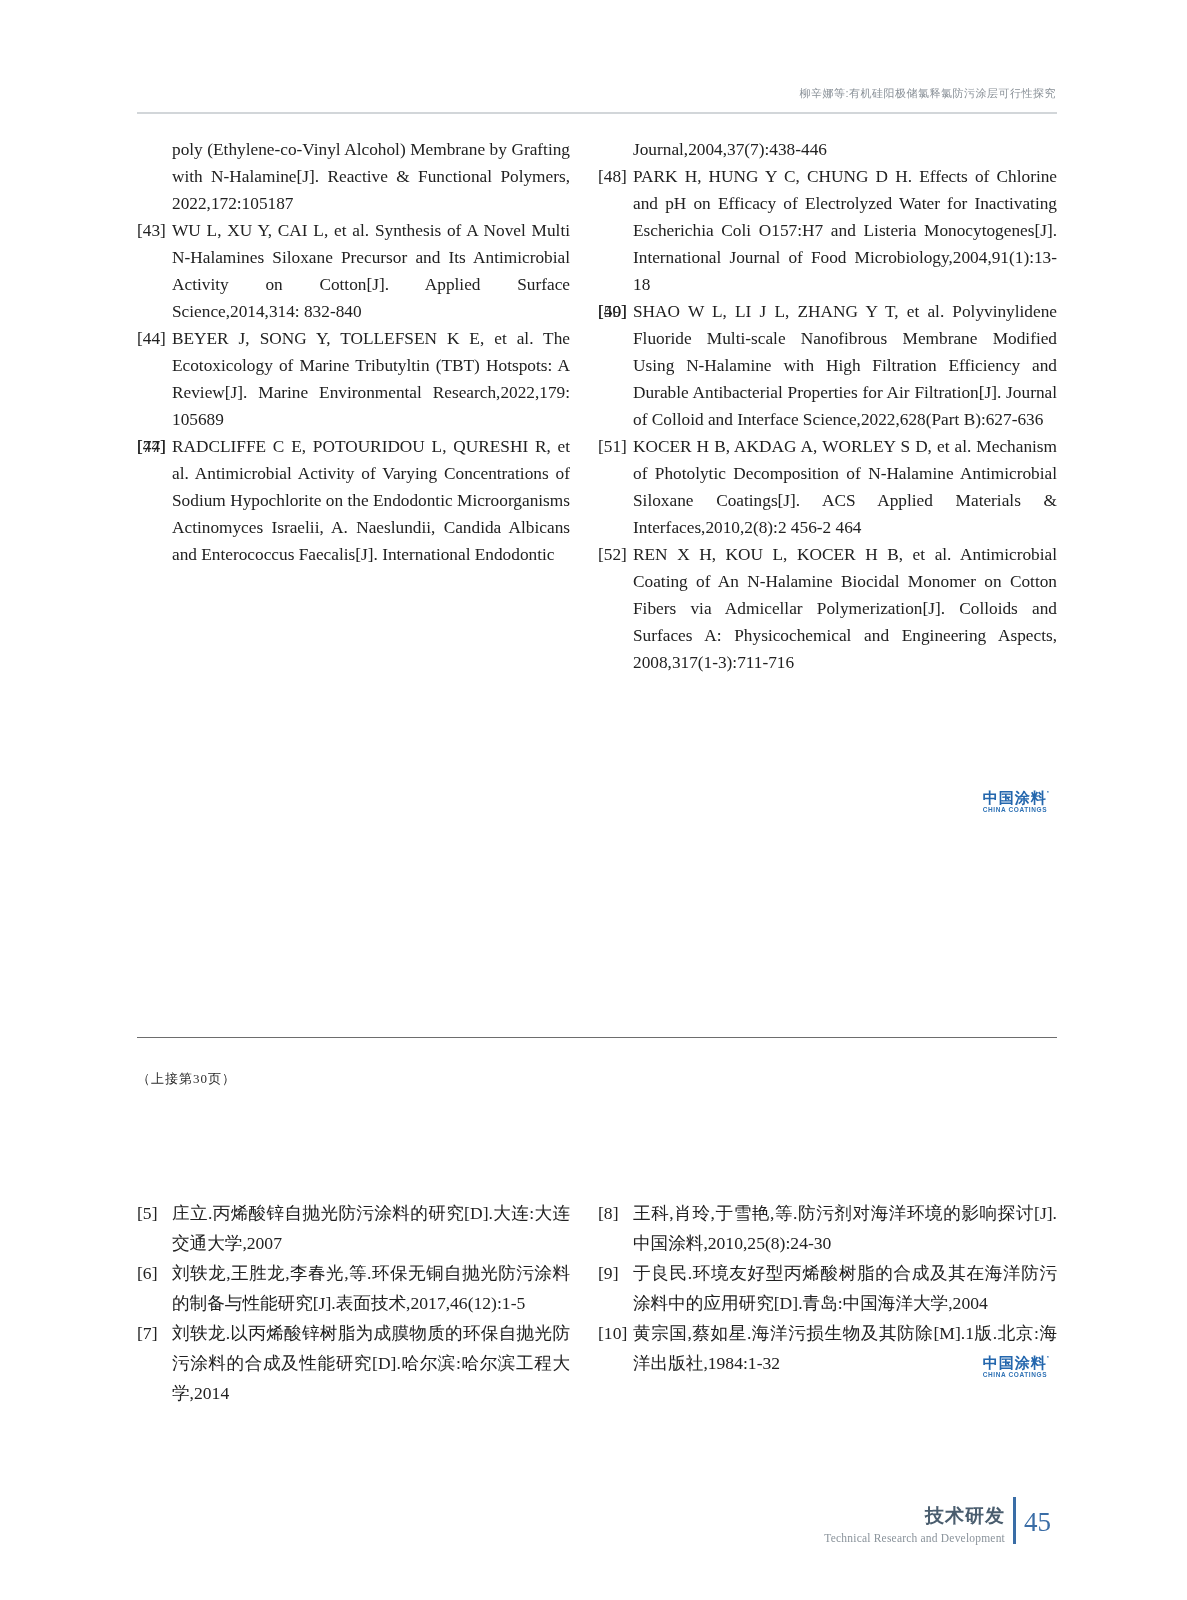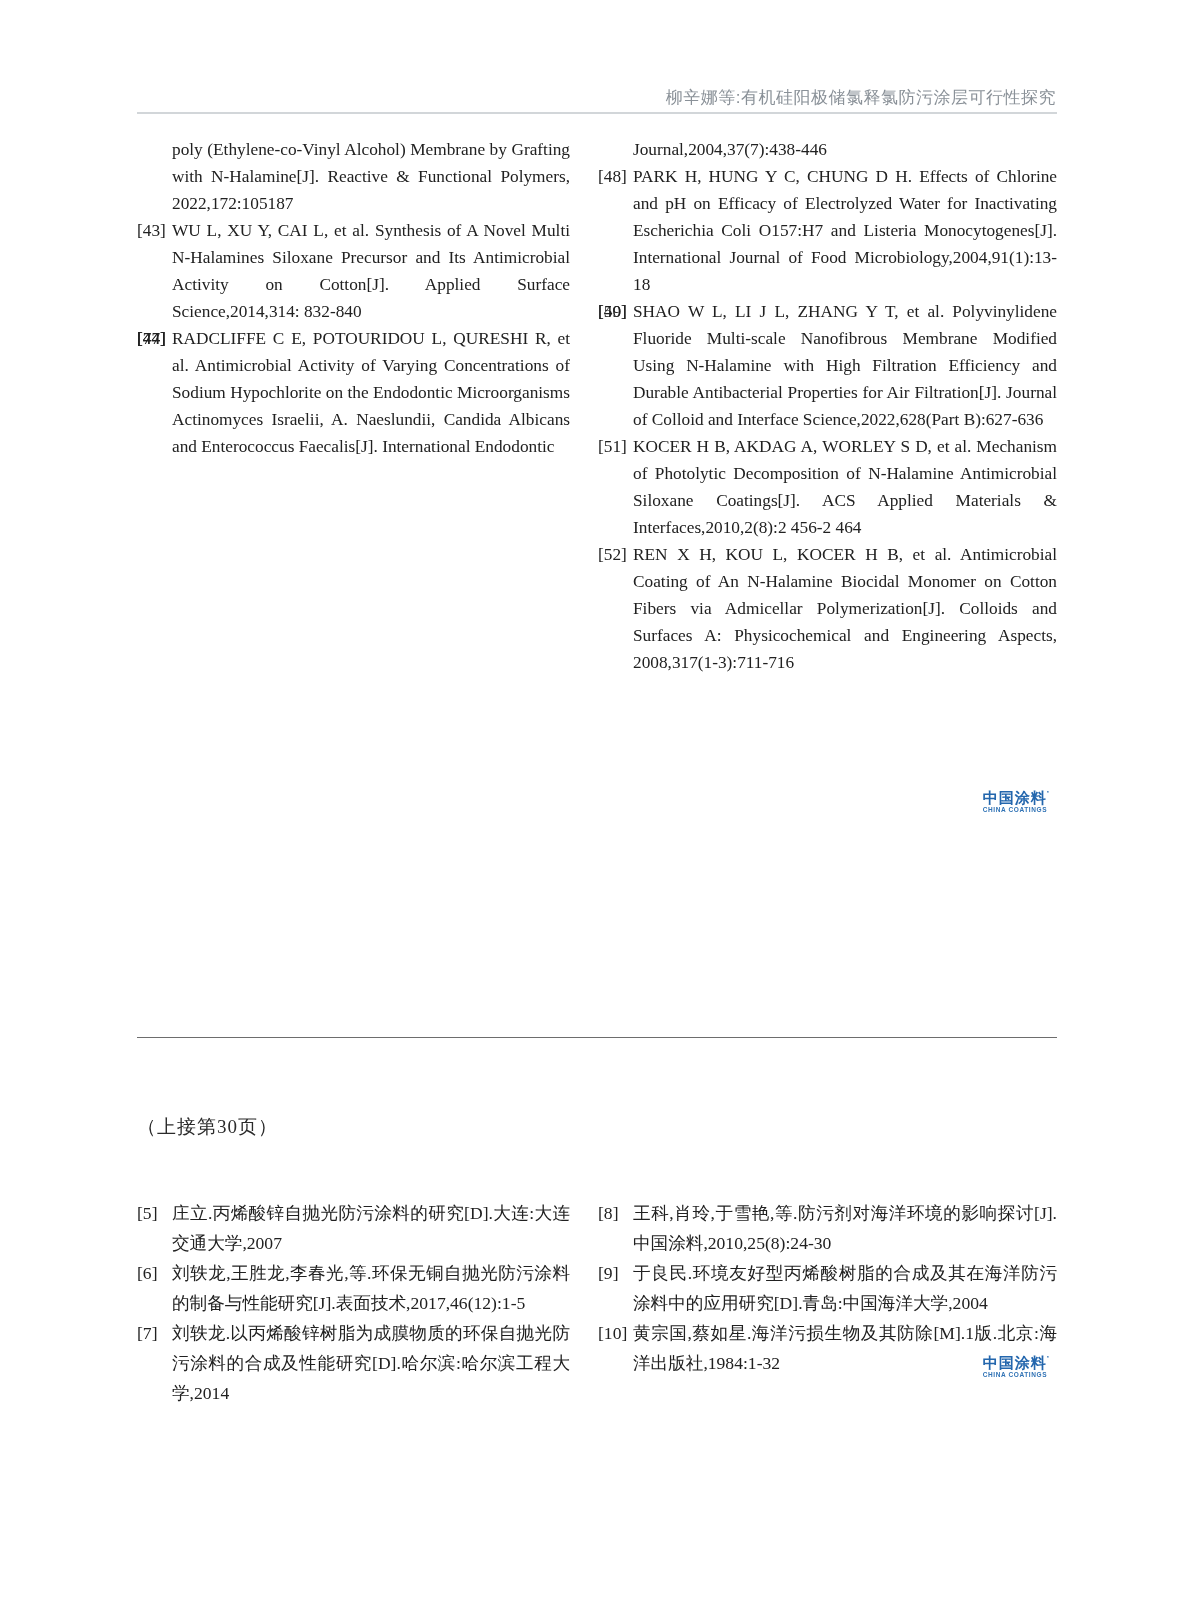--- a/index.html
+++ b/index.html
@@ -8,21 +8,21 @@
     width:1187px;height:1600px;
     background:#ffffff;
     font-family:"Liberation Serif","DejaVu Serif",serif;
     color:#212121;
     overflow:hidden;
   }
   
   .running-head{
     position:absolute;top:86px;right:131px;
     font-family:"Liberation Sans","DejaVu Sans",sans-serif;
-    font-size:17px;color:#8a9198;letter-spacing:.5px;
+    font-size:11px;color:#8a9198;letter-spacing:.5px;
   }
   .head-rule{
     position:absolute;top:112px;left:137px;right:130px;
     border-top:2px solid #d2d6d9;
   }
   
   .col{position:absolute;font-size:17.3px;line-height:27px;text-align:justify;}
   .col-top-left{top:136px;left:137px;width:433px;}
   .col-top-right{top:136px;left:598px;width:459px;}
   .col-bot-left{top:1198px;left:137px;width:433px;font-size:17.6px;line-height:30px;}
@@ -40,21 +40,21 @@
   .logo .cn{font-size:15px;font-weight:bold;color:#2366ad;letter-spacing:1px;position:relative;}
   .logo .cn .mark{font-size:8px;position:relative;top:-7px;color:#2366ad;}
   .logo .en{font-size:6.5px;font-weight:bold;color:#2f72b5;letter-spacing:.6px;margin-top:2px;}
   
   .mid-rule{
     position:absolute;top:1037px;left:137px;right:130px;
     border-top:1.5px solid #6d6d6d;
   }
   .continuation{
     position:absolute;top:1070px;left:137px;
-    font-size:19px;color:#2b2b2b;letter-spacing:1px;margin-top:44px;
+    font-size:13px;color:#2b2b2b;letter-spacing:1px;
   }
   
   .footer{
     position:absolute;top:1497px;right:136px;
     display:flex;align-items:stretch;
   }
   .footer .labels{text-align:right;padding-right:8px;padding-top:6px;}
   .footer .cn{
     font-family:"Liberation Sans","DejaVu Sans",sans-serif;
     font-size:19px;font-weight:bold;color:#4a5d6e;letter-spacing:1px;
@@ -81,20 +81,21 @@
     <div class="ref">
       <span class="marker"></span>
       <span>poly (Ethylene-co-Vinyl Alcohol) Membrane by Grafting with N-Halamine[J]. Reactive &amp; Functional Polymers, 2022,172:105187</span>
     </div>
     <div class="ref">
       <span class="marker">[43]</span>
       <span>WU L, XU Y, CAI L, et al. Synthesis of A Novel Multi N-Halamines Siloxane Precursor and Its Antimicrobial Activity on Cotton[J]. Applied Surface Science,2014,314: 832-840</span>
     </div>
     <div class="ref">
       <span class="marker">[44]</span>
+      <span>BEYER J, SONG Y, TOLLEFSEN K E, et al. The Ecotoxicology of Marine Tributyltin (TBT) Hotspots: A Review[J]. Marine Environmental Research,2022,179: 105689</span>
     </div>
     <div class="ref">
       <span class="marker">[74]</span>
     </div>
     <div class="ref">
       <span class="marker">[47]</span>
       <span>RADCLIFFE C E, POTOURIDOU L, QURESHI R, et al. Antimicrobial Activity of Varying Concentrations of Sodium Hypochlorite on the Endodontic Microorganisms Actinomyces Israelii, A. Naeslundii, Candida Albicans and Enterococcus Faecalis[J]. International Endodontic</span>
     </div>
   </div>
 
@@ -160,14 +161,22 @@
       <span class="marker">[10]</span>
       <span>黄宗国,蔡如星.海洋污损生物及其防除[M].1版.北京:海洋出版社,1984:1-32</span>
     </div>
   </div>
 
   <div class="logo logo-2">
     <div class="cn"><span>中国涂料</span><span class="mark">’</span></div>
     <div class="en">CHINA COATINGS</div>
   </div>
 
+  <div class="footer">
+    <div class="labels">
+      <div class="cn">技术研发</div>
+      <div class="en">Technical Research and Development</div>
+    </div>
+    <div class="bar"></div>
+    <div class="num">45</div>
+  </div>
 
 </div>
 
 </body></html>

